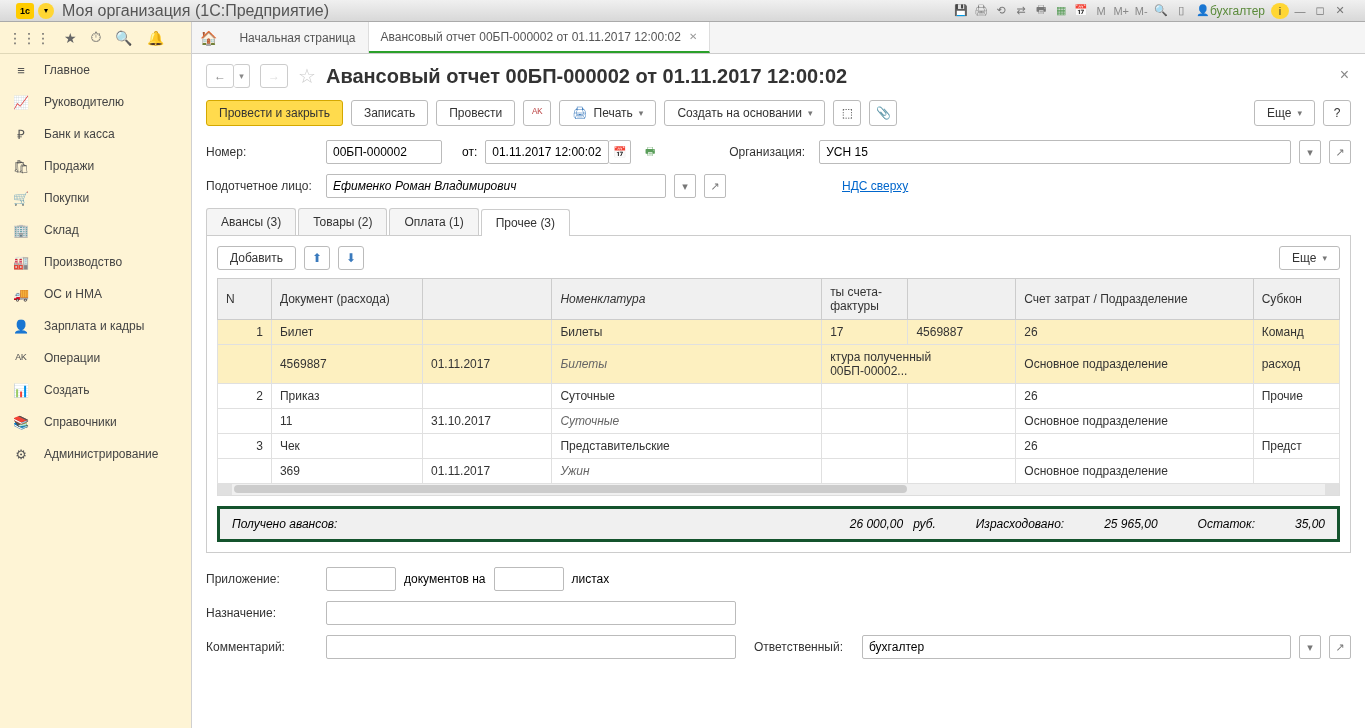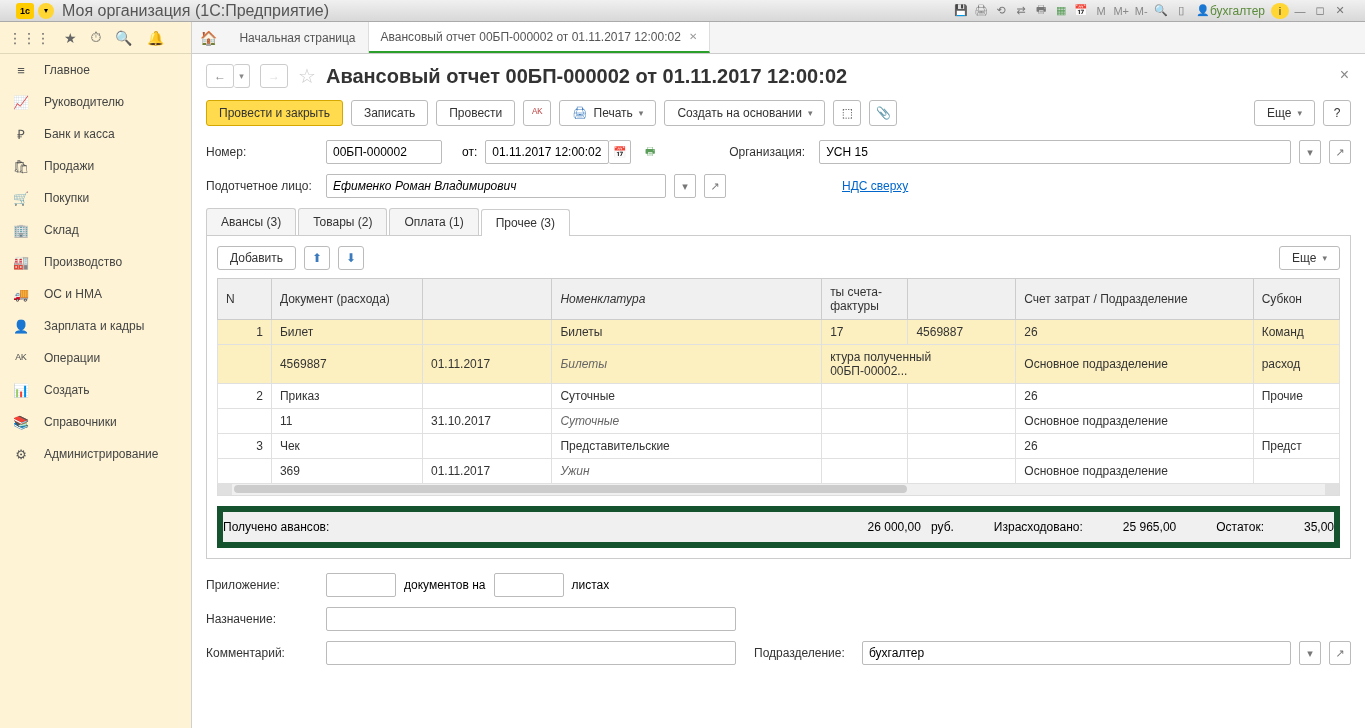--- a/index.html
+++ b/index.html
@@ -78,21 +78,21 @@
 table.grid td.italic { font-style: italic; color: #666; }
 table.grid td.num { text-align: right; }
 
 .scrollbar-h { height: 12px; background: #f0f0f0; border: 1px solid #ddd; border-top: none; margin-bottom: 10px; position: relative; }
 .scrollbar-h::before, .scrollbar-h::after { content: ''; position: absolute; top: 0; width: 14px; height: 100%; background: #e0e0e0; }
 .scrollbar-h::before { left: 0; }
 .scrollbar-h::after { right: 0; }
 .scrollbar-thumb { position: absolute; left: 16px; top: 1px; height: 8px; width: 60%; background: #ccc; border-radius: 4px; }
 
 
-.summary { background: #f0f0f0; padding: 8px 0; display: flex; gap: 40px; margin-top: 10px; border: 6px solid #14532d; }
+.summary { background: #f0f0f0; padding: 8px 12px; display: flex; gap: 40px; margin-top: 10px; border: 3px solid #14532d; font-style: italic; }
 .summary .sp { display: flex; gap: 10px; }
 
 
 .bottom-fields { margin-top: 14px; }
 .bottom-fields .frow { margin-bottom: 10px; }
 </style>
 </head>
 <body>
 
 <div class="titlebar">
@@ -387,21 +387,21 @@
           <input class="finput" style="width: 70px;">
           <span>листах</span>
         </div>
         <div class="frow">
           <span class="flabel">Назначение:</span>
           <input class="finput" style="width: 410px;">
         </div>
         <div class="frow">
           <span class="flabel">Комментарий:</span>
           <input class="finput" style="width: 410px;">
-          <span class="flabel" style="width:100px;margin-left:10px">Подразделение:</span>
+          <span class="flabel" style="width:100px;margin-left:10px">Ответственный:</span>
           <input class="finput flex" value="бухгалтер" style="">
           <span class="icn-btn">▾</span>
           <span class="icn-btn">↗</span>
         </div>
       </div>
 
     </div>
   </div>
 </div>
 

